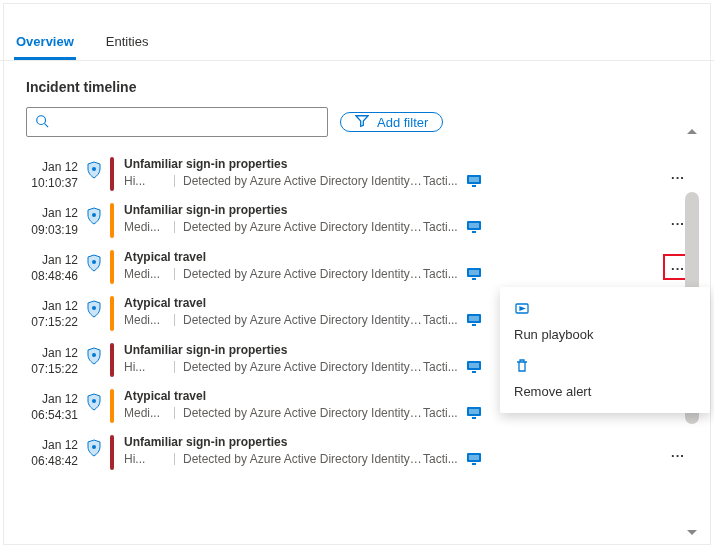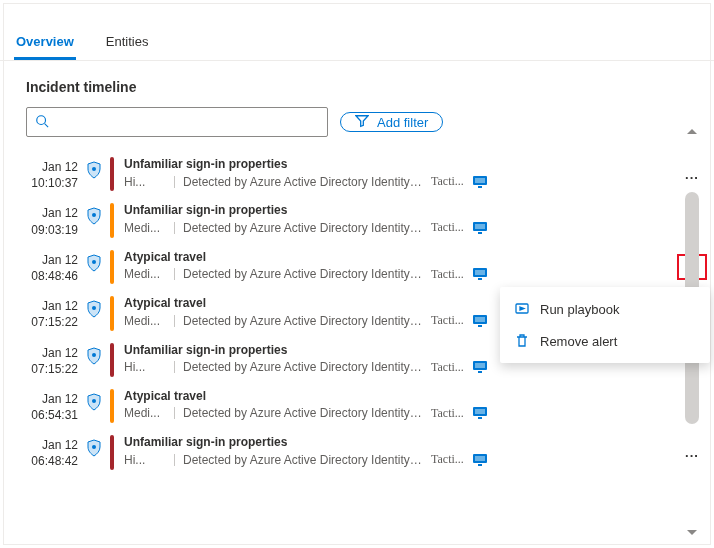--- a/index.html
+++ b/index.html
@@ -68,21 +68,21 @@
     gap: 8px;
     border: 1px solid #0078d4;
     color: #0078d4;
     border-radius: 16px;
     padding: 4px 14px;
     height: 20px;
     cursor: pointer;
     font-size: 13px;
   }
   .timeline {
-    padding: 0 0 0 26px;
+    padding: 0 14px 0 26px;
     position: relative;
   }
   .row {
     display: flex;
     align-items: stretch;
     padding: 6px 0;
   }
   .time-col {
     width: 52px;
     text-align: right;
@@ -131,21 +131,21 @@
     font-size: 12px;
     color: #605e5c;
     white-space: nowrap;
     overflow: hidden;
   }
   .meta-sev { width: 42px; overflow:hidden; text-overflow:ellipsis; }
   .meta-div {
     width:1px; height:12px; background:#c8c6c4; margin:0 8px;
   }
   .meta-detected { max-width: 240px; overflow:hidden; text-overflow:ellipsis; }
-  .meta-tactics { margin-left: 8px; max-width: 36px; overflow:hidden; text-overflow:ellipsis;font-family:Liberation Serif, serif; }
+  .meta-tactics { margin-left: 0; max-width: 36px; overflow:hidden; text-overflow:ellipsis; }
   .meta-icon {
     margin-left: 8px;
     width: 16px; height: 14px;
     display:inline-flex;
   }
   .actions-col {
     width: 44px;
     display: flex;
     align-items: center;
     justify-content: center;
@@ -188,26 +188,27 @@
     top: 287px;
     width: 210px;
     background: #fff;
     box-shadow: 0 4px 12px rgba(0,0,0,0.18);
     border-radius: 2px;
     padding: 6px 0;
     z-index: 10;
   }
   .menu-item {
     display: flex;
-    align-items: flex-end;
+    align-items: flex-start;
     gap: 10px;
     padding: 8px 14px;
     font-size: 13px;
     color: #323130;
     cursor: pointer;
+    flex-direction: column;
   }
   .menu-icon { width:16px; height:16px; display:flex; align-items:center; justify-content:center;}
   .border-wrap {
     position: absolute;
     left:3px; right:3px; top:3px; bottom:3px;
     border:1px solid #edebe9;
     pointer-events:none;
   }
 </style>
 </head>

